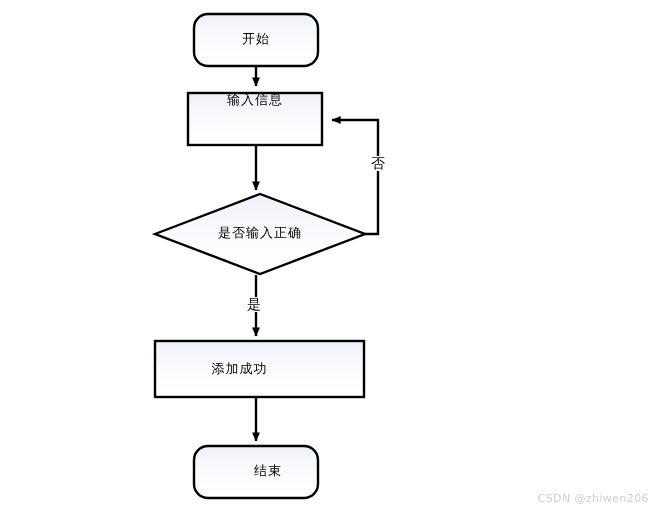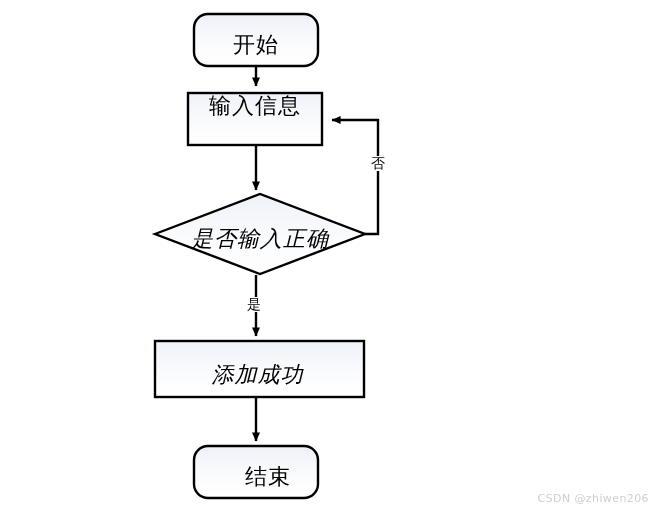--- a/index.html
+++ b/index.html
@@ -17,21 +17,21 @@
   #flowchart-canvas {
     position: absolute;
     left: 0;
     top: 0;
     width: 659px;
     height: 513px;
   }
   .node-label {
     position: absolute;
     color: #000000;
-    font-size: 22px;
+    font-size: 13px;
     font-family: "DejaVu Sans", "Liberation Sans", sans-serif;
     letter-spacing: 1px;
     white-space: nowrap;
     text-align: center;
     pointer-events: none;
   }
   .edge-label {
     position: absolute;
     color: #000000;
     font-size: 14px;
@@ -106,23 +106,23 @@
 
   <g>
     <rect x="194" y="446" width="124" height="52" rx="14" ry="14" fill="url(#nodeFill)" stroke="#000000" stroke-width="2.4"></rect>
   </g>
 </svg>
 
 <div class="node-label" style="left:194px; top:30px; width:124px;">开始</div>
 
 <div class="node-label" style="left:188px; top:91px; width:134px;">输入信息</div>
 
-<div class="node-label" style="left:155px; top:224px; width:210px;font-style:italic;">是否输入正确</div>
+<div class="node-label" style="left:155px; top:224px; width:210px;">是否输入正确</div>
 
-<div class="node-label" style="left:161px; top:360px; width:193px;font-style:italic;">添加成功</div>
+<div class="node-label" style="left:143px; top:360px; width:193px;">添加成功</div>
 
 <div class="node-label" style="left:194px; top:462px; width:148px;">结束</div>
 
 <div class="edge-label" style="left:245px; top:297px; width:18px;">是</div>
 
 <div class="edge-label" style="left:369px; top:156px; width:18px;">否</div>
 
 <div class="watermark">CSDN @zhiwen206</div>
 
 </body></html>

